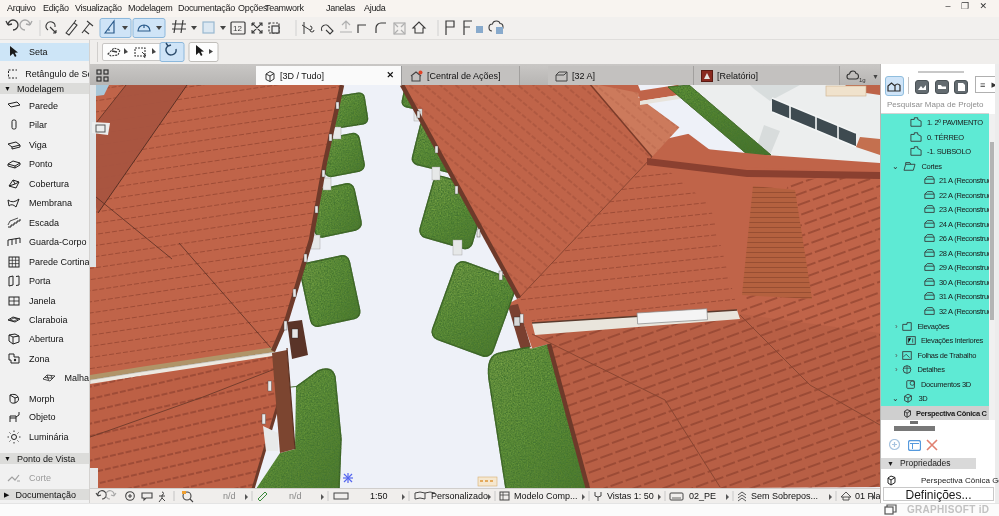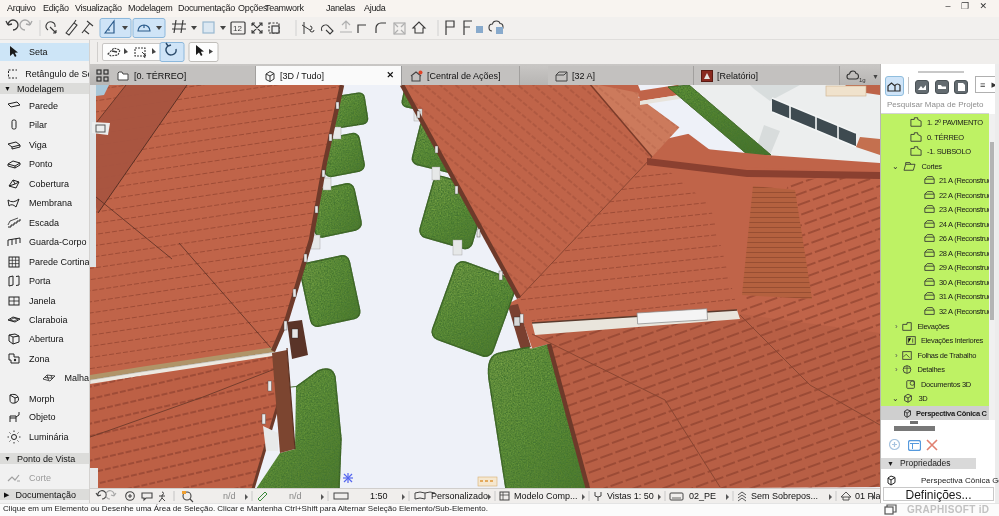--- a/index.html
+++ b/index.html
@@ -110,26 +110,20 @@
 
 <div class="abs" id="tabbar">
 <svg width="13" height="13" style="position:absolute;left:6px;top:5px">
       <g fill="none" stroke="#333" stroke-width="1.2">
         <rect x="1" y="1" width="4" height="4"></rect>
         <rect x="8" y="1" width="4" height="4"></rect>
         <rect x="1" y="8" width="4" height="4"></rect>
         <rect x="8" y="8" width="4" height="4"></rect>
       </g>
     </svg>
-<div class="tab" style="left:20px;width:146px;">
-      <svg width="13" height="12">
-        <path d="M1,3 L1,10 L11,10 L11,4 L6,4 L5,2 L2,2 Z" fill="#fff" stroke="#444" stroke-width="1"></path>
-      </svg>
-      <span style="margin-left:4px">[0. TÉRREO]</span>
-    </div>
 <div class="tab active" style="left:166px;width:146px;">
       <svg width="13" height="13">
         <path d="M3,4 L7,1.5 L11,3.5 L11,9 L7,11.5 L3,9.5 Z M3,4 L7,6 L11,3.5 M7,6 L7,11.5" fill="none" stroke="#333" stroke-width="1"></path>
       </svg>
       <span style="margin-left:4px">[3D / Tudo]</span>
       <span style="position:absolute;right:7px;top:4px;font-size:9px;color:#111;font-weight:bold">✕</span>
     </div>
 <div class="tab" style="left:312px;width:118px;">
       <svg width="14" height="13">
         <path d="M2,6 L7,2 L12,6 M3,6 L3,11 L11,11 L11,6" fill="none" stroke="#444" stroke-width="1.1"></path>
@@ -518,21 +512,21 @@
       <rect x="0.5" y="0.5" width="13" height="13" rx="2.5" fill="#636b70" stroke="#4a5256"></rect>
       <path d="M4,3 L9,3 L11,5 L11,11 L4,11 Z" fill="#fff"></path>
     </svg>
 <div style="position:absolute;left:94px;top:12px;width:25px;height:17px;background:#fff;border:1px solid #b0b0b0;font-size:9px;color:#333;text-align:left;">
       <span style="position:absolute;left:4px;top:3px;letter-spacing:0px;font-weight:bold">≡</span>
       <span style="position:absolute;right:2px;top:4px;font-size:7px">▶</span>
     </div>
 <div style="position:absolute;left:0;top:34px;width:108px;height:16px;background:#fff;border-bottom:1px solid #d4d4d4;">
       <span style="position:absolute;left:6px;top:2px;color:#8e8e8e;font-size:8px;white-space:nowrap">Pesquisar Mapa de Projeto</span>
     </div>
-<div id="tree" style="position:absolute;left:0;top:50px;width:108px;height:306px;overflow:hidden;background:#bef264;">
+<div id="tree" style="position:absolute;left:0;top:50px;width:108px;height:306px;overflow:hidden;background:#5eead4;">
 <div class="treeitem" style="top:1px;left:28px">
         <svg width="14" height="12">
           <path d="M1,11 L1,3 L5,3 L5,1 L9,1 L9,3 L13,5 L13,11 Z" fill="none" stroke="#333" stroke-width="1"></path>
         </svg>
         <span style="margin-left:4px">1. 2º PAVIMENTO</span>
       </div>
 <div class="treeitem" style="top:16px;left:28px">
         <svg width="14" height="12">
           <path d="M1,11 L1,3 L5,3 L5,1 L9,1 L9,3 L13,5 L13,11 Z" fill="none" stroke="#333" stroke-width="1"></path>
         </svg>
@@ -737,19 +731,18 @@
 <text x="661" y="10" font-size="9" fill="#111">Sem Sobrepos...</text>
 <path d="M739,5 L742,8 L739,11 Z" fill="#555"></path>
 <line x1="746" y1="2" x2="746" y2="12" stroke="#c8c8c8"></line>
 <path d="M751,8 L756,3 L761,8 Z M753,8 L753,11 L759,11 L759,8" fill="none" stroke="#444" stroke-width="0.9"></path>
 <text x="765" y="10" font-size="9" fill="#111">01 Planta do E...</text>
 <path d="M782,5 L785,8 L785,8 L782,11 Z" fill="#555"></path>
 </svg>
 </div>
 
 <div class="abs" id="statusbar">
-    <span style="position:absolute;left:3px;top:0px">Clique em um Elemento ou Desenhe uma Área de Seleção. Clicar e Mantenha Ctrl+Shift para Alternar Seleção Elemento/Sub-Elemento.</span>
 <svg width="13" height="12" style="position:absolute;left:884px;top:0px">
       <rect x="1" y="3" width="8" height="7" fill="none" stroke="#555" stroke-width="1.2"></rect>
       <path d="M3,3 L3,1 L12,1 L12,8 L9,8" fill="none" stroke="#555" stroke-width="1.2"></path>
     </svg>
 <span style="position:absolute;left:907px;top:0px;font-size:10px;font-weight:bold;color:#c2c2c2;letter-spacing:0.3px">GRAPHISOFT iD</span>
   </div>
 
 </body></html>

